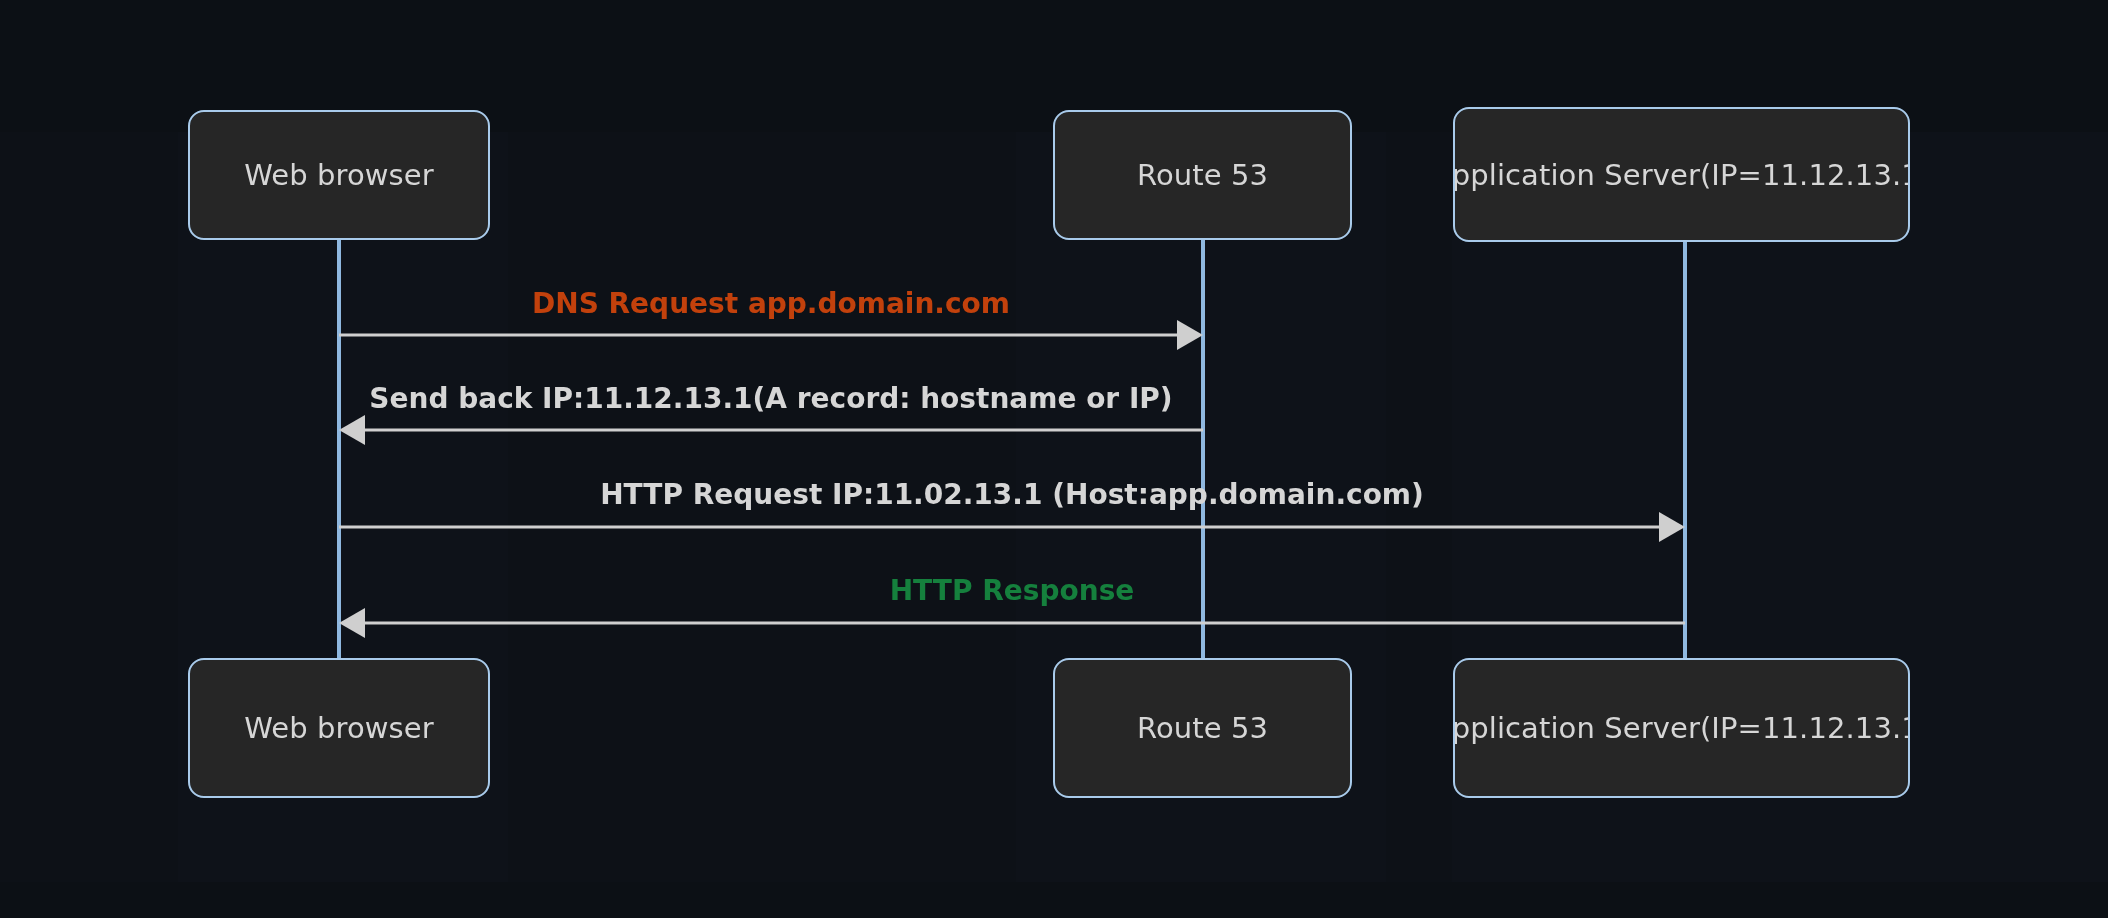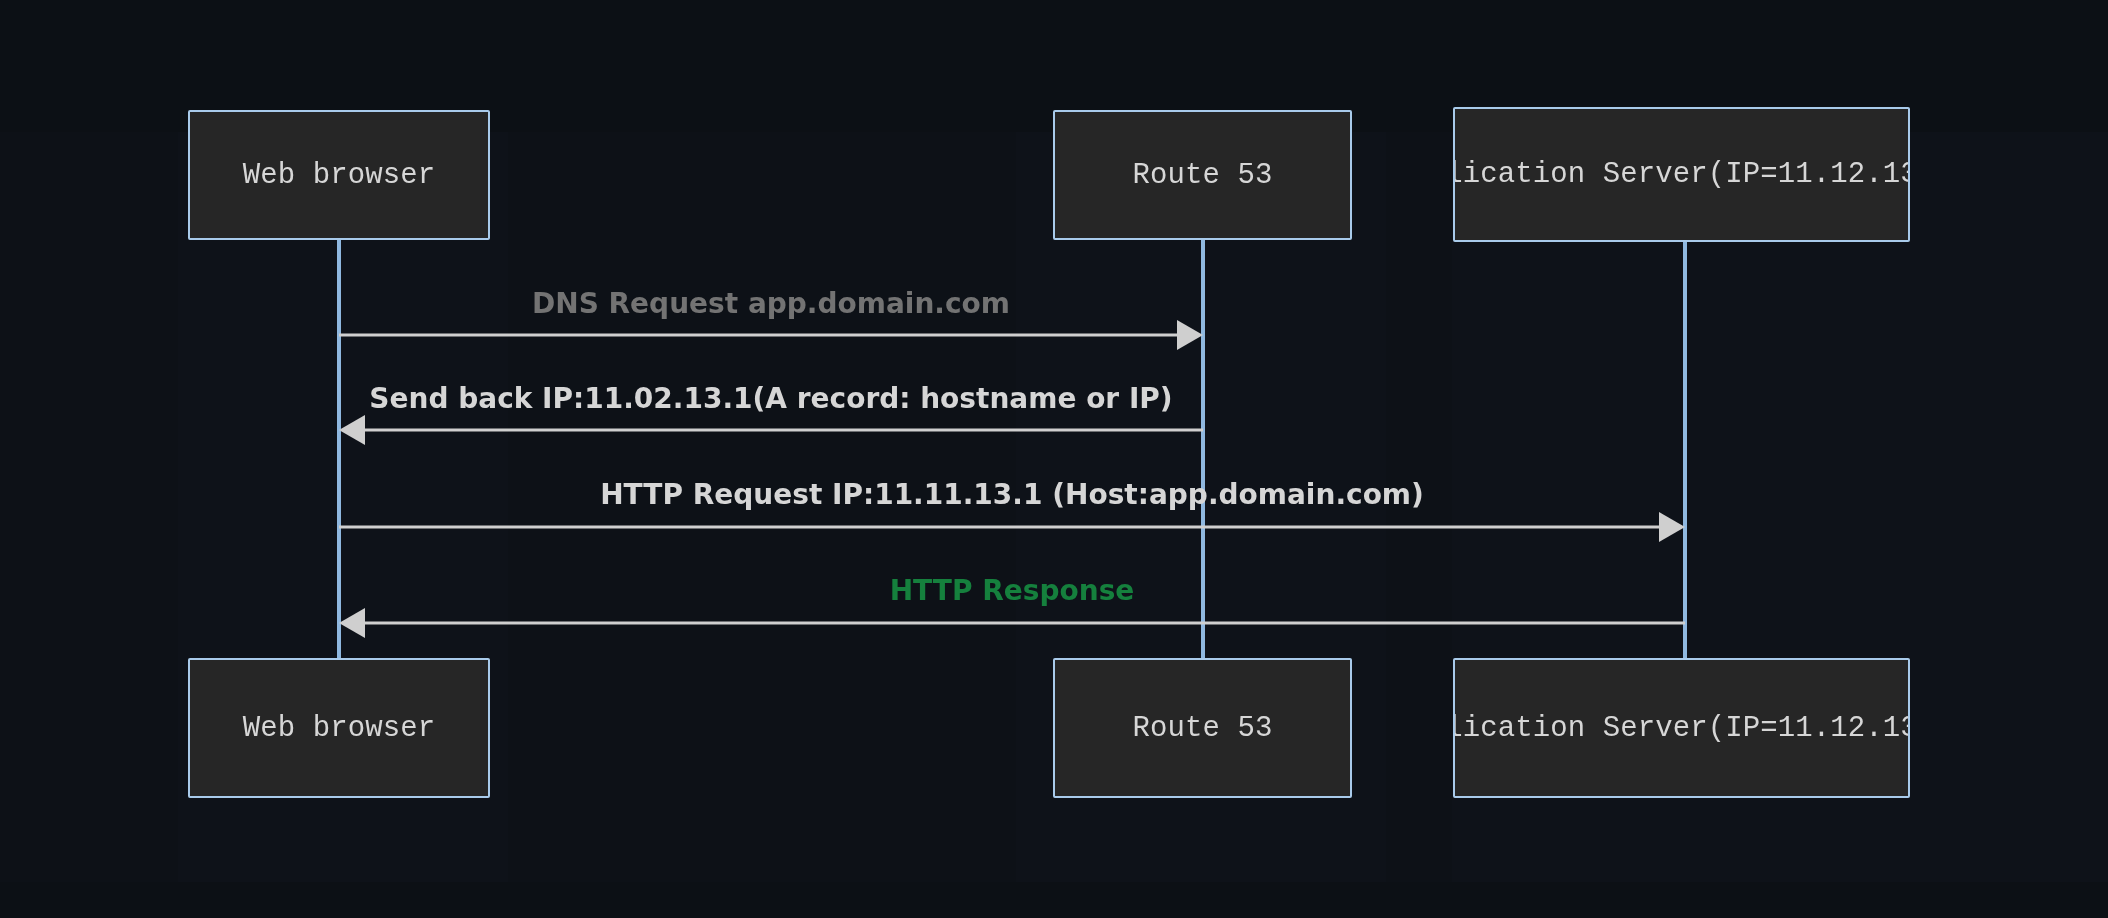--- a/index.html
+++ b/index.html
@@ -41,26 +41,25 @@
     width: 2108px;
     height: 918px;
   }
 
   
   .actor-box {
     position: absolute;
     box-sizing: border-box;
     background: #262626;
     border: 2px solid #a9cbeb;
-    border-radius: 2px;
+    border-radius: 16px;
     display: flex;
     align-items: center;
     justify-content: center;
     overflow: hidden;
-    font-family: Liberation Mono, monospace;
   }
   .actor-label {
     color: #d6d6d6;
     font-size: 29px;
     font-weight: 400;
     letter-spacing: 0.1px;
     white-space: nowrap;
     text-align: center;
     padding: 0 10px;
   }
@@ -128,19 +127,19 @@
       </div>
       <div class="actor-box" style="left: 1053px; top: 658px; width: 299px; height: 140px; background: rgb(38, 38, 38); border-color: rgb(169, 203, 235);">
         <div class="actor-label" style="color: rgb(214, 214, 214);">Route 53</div>
       </div>
       <div class="actor-box" style="left: 1453px; top: 658px; width: 457px; height: 140px; background: rgb(38, 38, 38); border-color: rgb(169, 203, 235);">
         <div class="actor-label" style="color: rgb(214, 214, 214);">Application Server(IP=11.12.13.1)</div>
       </div>
     </div>
 
   <div id="message-labels">
-      <div class="msg-label" style="left: 771px; top: 287px; color: #737373;">DNS Request app.domain.com</div>
-      <div class="msg-label" style="left: 771px; top: 382px; color: rgb(214, 214, 214);">Send back IP:11.02.13.1(A record: hostname or IP)</div>
-      <div class="msg-label" style="left: 1012px; top: 478px; color: rgb(214, 214, 214);">HTTP Request IP:11.11.13.1 (Host:app.domain.com)</div>
+      <div class="msg-label" style="left: 771px; top: 287px; color: #c2410c;">DNS Request app.domain.com</div>
+      <div class="msg-label" style="left: 771px; top: 382px; color: rgb(214, 214, 214);">Send back IP:11.12.13.1(A record: hostname or IP)</div>
+      <div class="msg-label" style="left: 1012px; top: 478px; color: rgb(214, 214, 214);">HTTP Request IP:11.02.13.1 (Host:app.domain.com)</div>
       <div class="msg-label" style="left: 1012px; top: 574px; color: #15803d;">HTTP Response</div>
     </div>
 
 </div>
 
 </body></html>

